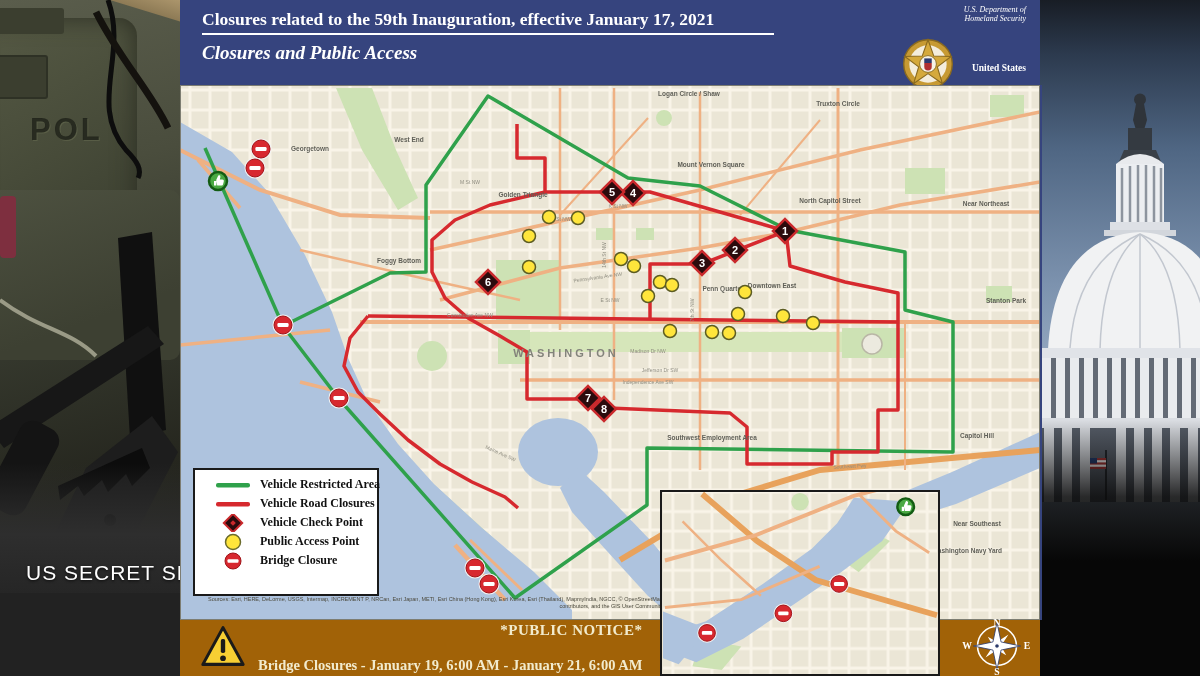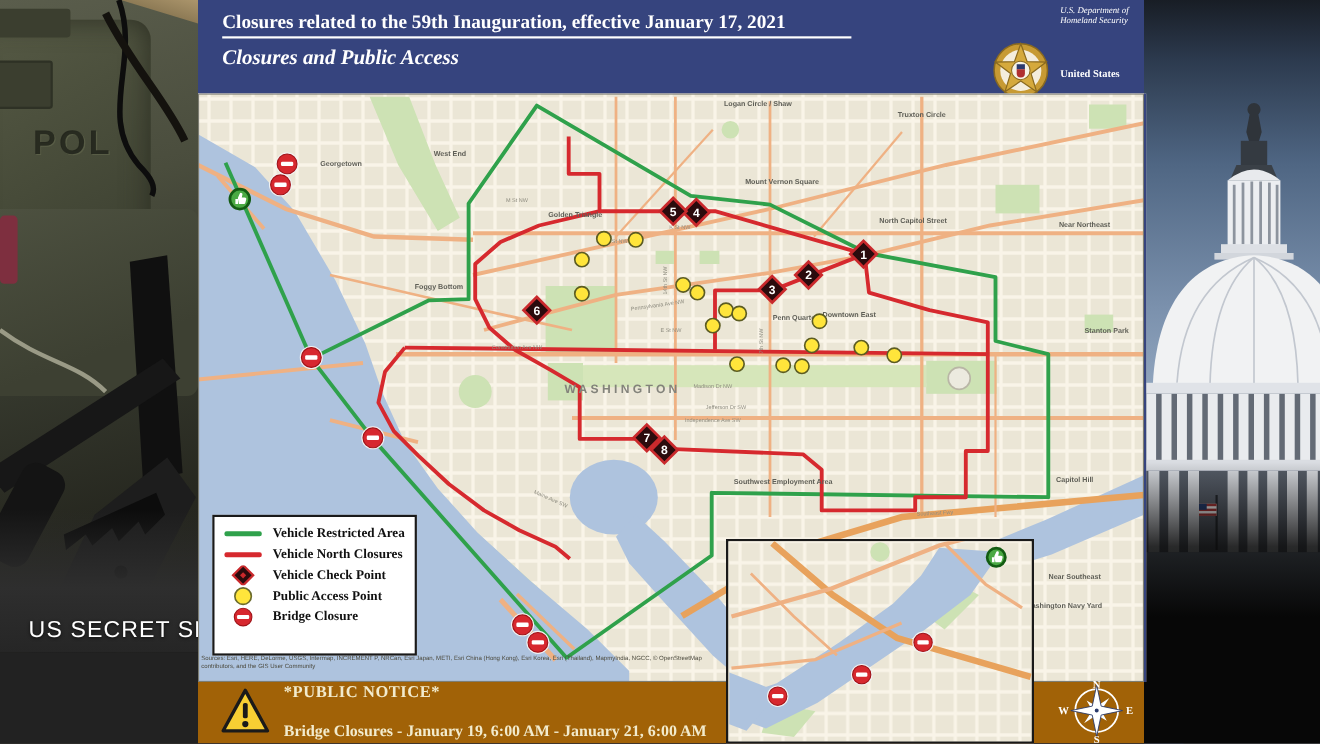--- a/index.html
+++ b/index.html
@@ -22,36 +22,36 @@
     background:linear-gradient(rgba(20,20,20,0),#2e2e2e 55%,#262626);}
   .ss-caption{position:absolute;left:26px;bottom:8px;z-index:60;color:#fff;font-size:21px;
     letter-spacing:1px;white-space:nowrap;text-shadow:0 1px 3px rgba(0,0,0,.8);}
   
   .photo-right{position:absolute;left:1040px;top:0;width:160px;height:676px;overflow:hidden;
     background:linear-gradient(#181d25 0%,#2c3a4e 8%,#4f6683 22%,#7c92ae 42%,#9cafc6 58%);}
   .photo-right svg{position:absolute;left:0;top:0;}
   .pr-shade{position:absolute;left:0;top:420px;width:100%;height:256px;
     background:linear-gradient(rgba(10,10,10,0) 0%,rgba(10,10,10,.85) 30%,#070707 55%);}
   
-  .poster{position:absolute;left:180px;top:0;width:896px;height:676px;background:#36447e;}
+  .poster{position:absolute;left:180px;top:0;width:896px;height:676px;background:#36447e;text-align:right;}
   .header{position:absolute;left:0;top:0;width:860px;height:85px;color:#fff;}
   .title{position:absolute;left:22px;top:9px;font-family:"Liberation Serif",serif;font-weight:bold;
     font-size:17.5px;white-space:nowrap;}
   .rule{position:absolute;left:22px;top:33px;width:572px;height:2px;background:#fff;}
   .subtitle{position:absolute;left:22px;top:42px;font-family:"Liberation Serif",serif;
     font-weight:bold;font-style:italic;font-size:19px;}
   .agency{position:absolute;right:14px;top:5px;display:flex;align-items:center;gap:8px;}
   .agency-text{color:#fff;font-family:"Liberation Serif",serif;}
   .dept-line{font-style:italic;font-size:8px;line-height:9px;}
   .name-line{font-weight:bold;font-size:9.5px;line-height:10px;margin-top:40px;}
   .name-block{margin-top:3px;}
   #main-map{position:absolute;left:0;top:85px;z-index:1;background:#ebe6d6;border-right:2px solid #36447e;}
   .legend{position:absolute;left:13px;top:468px;width:186px;height:128px;background:#fff;
     border:2px solid #1a1a1a;z-index:4;padding-top:5px;box-sizing:border-box;}
-  .legend-row{display:flex;align-items:center;height:19px;padding-left:8px;gap:9px;}
+  .legend-row{display:flex;align-items:center;height:19px;padding-left:20px;gap:9px;}
   .legend-label{font-family:"Liberation Serif",serif;font-weight:bold;font-size:12px;color:#111;
     white-space:nowrap;}
   .legend-sym{width:36px;height:18px;flex:0 0 36px;}
   .attribution{position:absolute;left:3px;top:596px;width:480px;z-index:4;font-size:5.5px;
     line-height:6.5px;color:#4c4a3e;}
   .notice-bar{position:absolute;left:0;top:620px;width:860px;height:56px;background:#a16207;z-index:2;
     display:flex;align-items:center;}
   .warning-wrap{margin-left:20px;flex:0 0 46px;}
   .notice-text{margin-left:12px;color:#f2ebcd;font-family:"Liberation Serif",serif;font-weight:bold;}
   .notice-l1{font-size:15px;letter-spacing:.5px;}
@@ -302,21 +302,21 @@
         <div class="legend-row">
           <svg class="legend-sym" viewBox="0 0 36 18">
             <rect x="1" y="7" width="34" height="4.5" rx="2" fill="#2fa14b"></rect>
           </svg>
           <span class="legend-label">Vehicle Restricted Area</span>
         </div>
         <div class="legend-row">
           <svg class="legend-sym" viewBox="0 0 36 18">
             <rect x="1" y="7" width="34" height="4.5" rx="2" fill="#d6292e"></rect>
           </svg>
-          <span class="legend-label">Vehicle North Closures</span>
+          <span class="legend-label">Vehicle Road Closures</span>
         </div>
         <div class="legend-row">
           <svg class="legend-sym" viewBox="0 0 36 18">
             <rect x="11.5" y="2.5" width="13" height="13" fill="#2b0b0d" stroke="#c9292c" stroke-width="2" transform="rotate(45 18 9)"></rect>
             <rect x="16" y="7" width="4" height="4" fill="#c9292c" transform="rotate(45 18 9)"></rect>
           </svg>
           <span class="legend-label">Vehicle Check Point</span>
         </div>
         <div class="legend-row">
           <svg class="legend-sym" viewBox="0 0 36 18">

